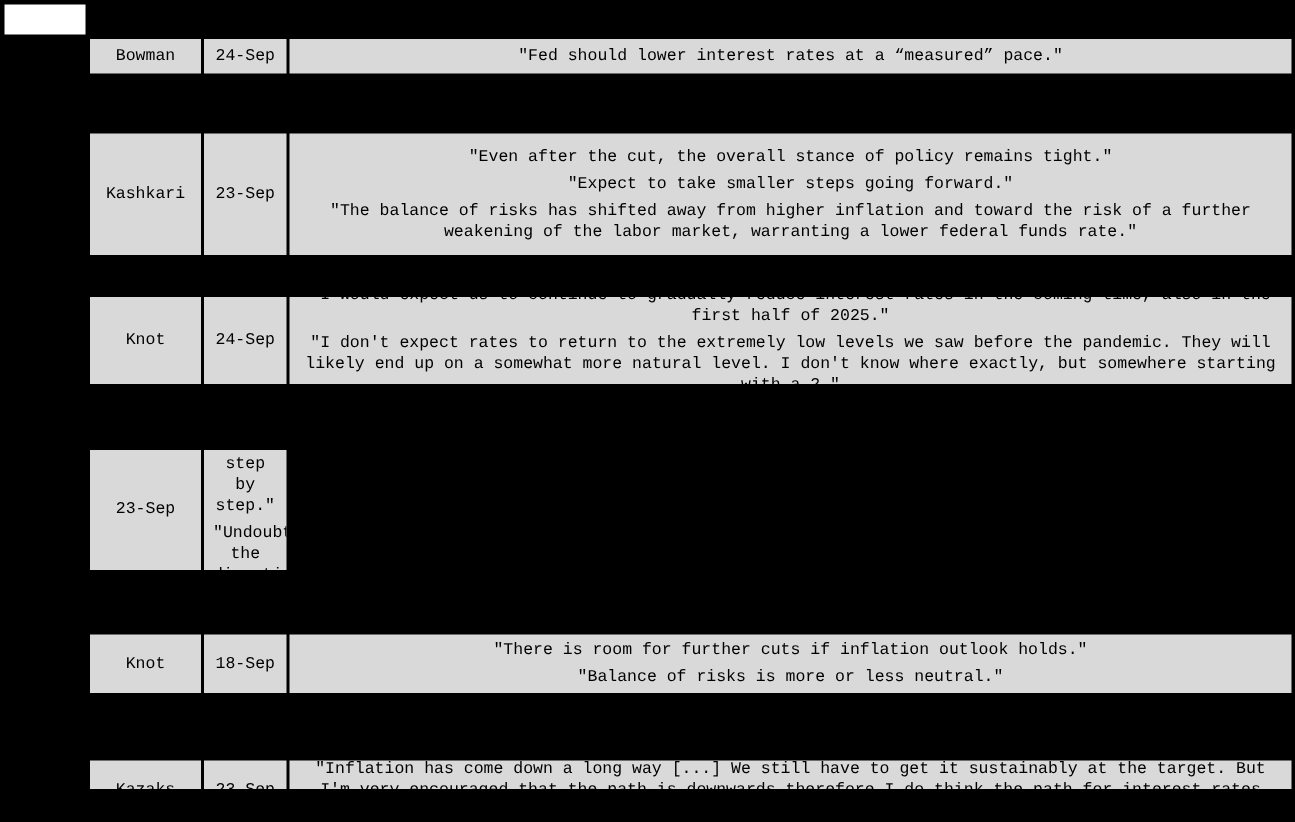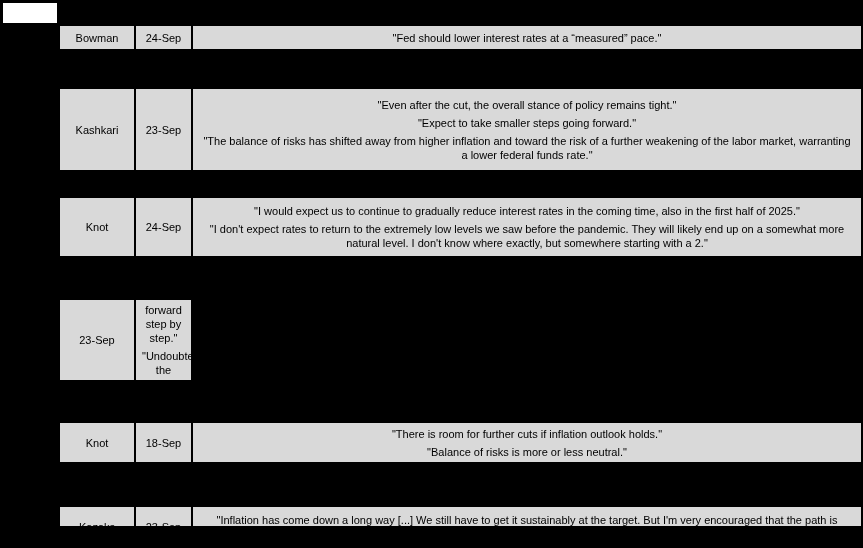--- a/index.html
+++ b/index.html
@@ -6,21 +6,21 @@
     margin: 0;
     padding: 0;
     background: #000000;
   }
   .canvas {
     position: relative;
     width: 863px;
     height: 526px;
     background: var(--page-bg, #000000);
     overflow: hidden;
-    font-family: Liberation Sans, sans-serif;
+    font-family: Liberation Mono, monospace;
     color: var(--text-color, #000000);
   }
   .corner-box {
     position: absolute;
     left: 3px;
     top: 3px;
     width: 54px;
     height: 20px;
     background: var(--corner-bg, #ffffff);
   }

